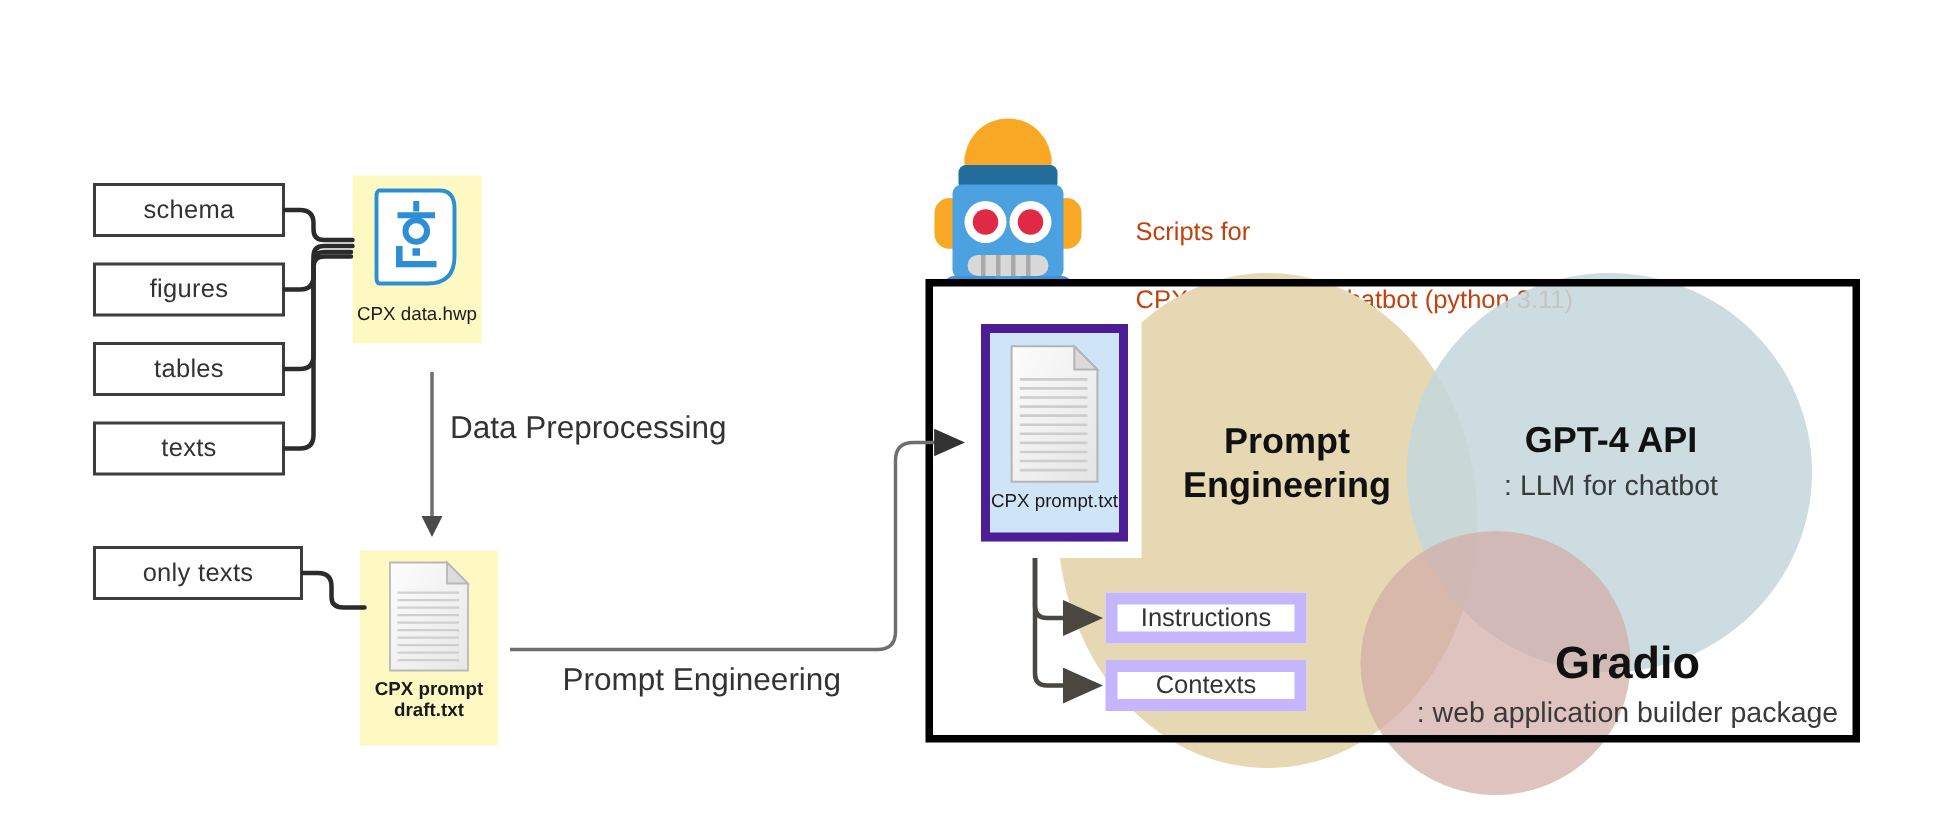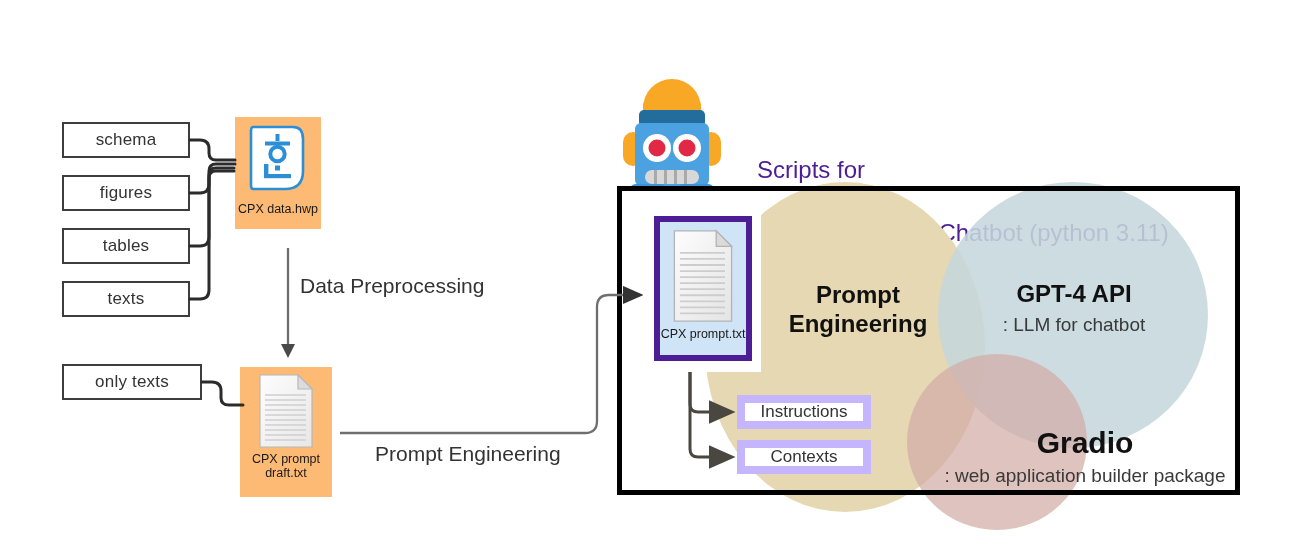--- a/index.html
+++ b/index.html
@@ -38,21 +38,21 @@
     background: #ffffff;
     display: flex;
     align-items: center;
     justify-content: center;
     font-size: 17px;
     color: #333333;
   }
   
   .file-tile {
     position: absolute;
-    background: #fdba74;
+    background: #fef9c3;
     display: flex;
     flex-direction: column;
     align-items: center;
     justify-content: flex-start;
     padding-top: 6px;
     box-sizing: border-box;
   }
   .file-tile.sel {
     background: #cfe4f7;
     border: 6px solid #4c1d95;
@@ -67,22 +67,22 @@
   }
   
   .flow-label {
     position: absolute;
     font-size: 21px;
     color: #333333;
     white-space: nowrap;
   }
   .script-caption {
     position: absolute;
-    font-size: 24px;
-    color: #4c1d95;
+    font-size: 17px;
+    color: #c2410c;
     line-height: 1.32;
     white-space: pre-line;
   }
   
   #main-frame {
     position: absolute;
     box-sizing: border-box;
     border: 5px solid #000000;
     background: transparent;
   }
@@ -135,21 +135,21 @@
       <rect x="28.5" y="11" width="4" height="7" fill="#2c8fd6"></rect>
       <rect x="18" y="18.5" width="25" height="4" fill="#2c8fd6"></rect>
       <circle cx="30.5" cy="31" r="7.2" fill="none" stroke="#2c8fd6" stroke-width="4"></circle>
       <rect x="17" y="41" width="4.4" height="14" fill="#2c8fd6"></rect>
       <rect x="17" y="51" width="27" height="4.2" fill="#2c8fd6"></rect>
       <rect x="28" y="42.5" width="5" height="5" fill="#2c8fd6"></rect>
     </svg>
     <div class="file-caption">CPX data.hwp</div>
   </div>
 
-  <div class="file-tile" style="left:240px; top:355px; width:92px; height:130px;">
+  <div class="file-tile" style="left:240px; top:355px; width:92px; height:130px;font-weight:bold;">
     <svg width="60" height="76" viewBox="0 0 60 76">
       <defs>
         <linearGradient id="pg1" x1="0" y1="0" x2="1" y2="1">
           <stop offset="0%" stop-color="#fdfdfd"></stop>
           <stop offset="100%" stop-color="#e7e7e7"></stop>
         </linearGradient>
       </defs>
       <path d="M4 2 H42 L56 16 V74 H4 Z" fill="url(#pg1)" stroke="#b8b8b8" stroke-width="1.2"></path>
       <path d="M42 2 L56 16 H42 Z" fill="#dcdcdc" stroke="#b8b8b8" stroke-width="1.2"></path>
       <g stroke="#cfcfcf" stroke-width="1.5">

